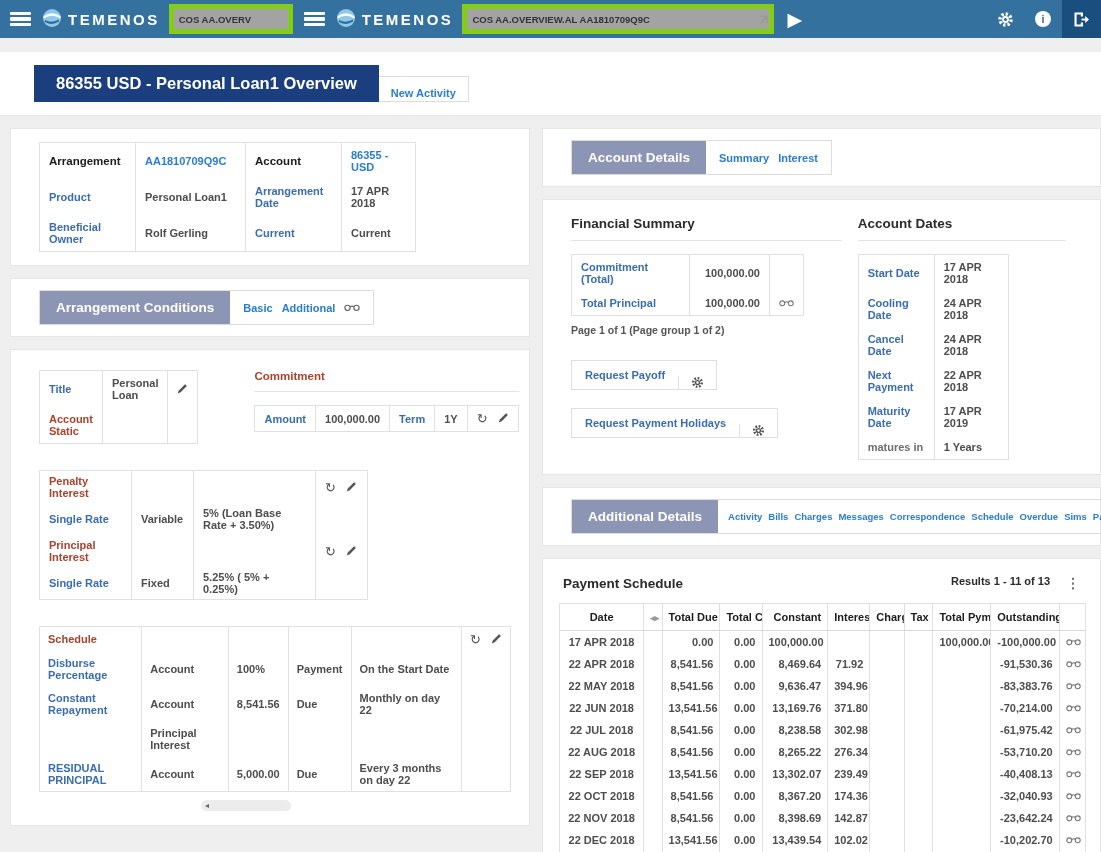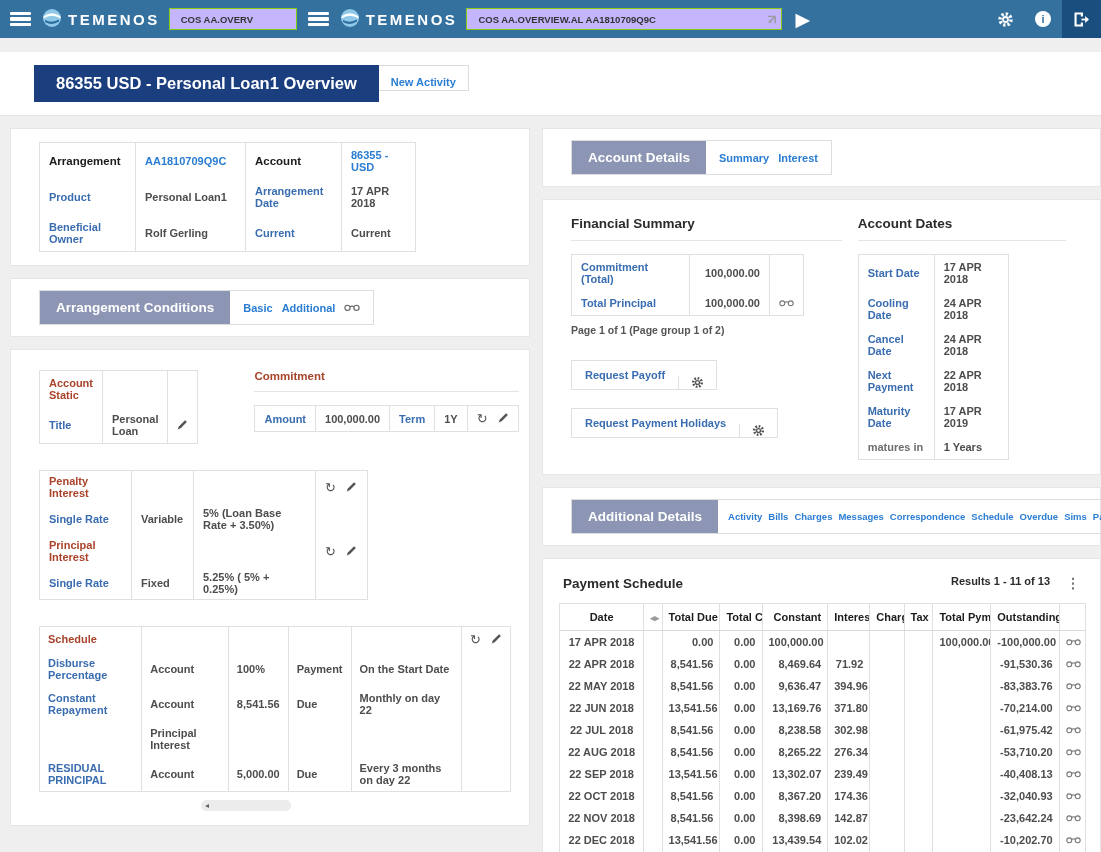--- a/index.html
+++ b/index.html
@@ -5,30 +5,30 @@
   html,body{margin:0;padding:0;}
   body{
     width:1101px;height:852px;overflow:hidden;background:#efefef;
     font-family:"Liberation Sans",sans-serif;color:#4d4d4d;
   }
   
   .navbar{height:38px;background:#34719E;display:flex;align-items:center;padding-left:8px;gap:9px;}
   .burger{width:21px;height:14px;display:flex;flex-direction:column;justify-content:space-between;cursor:pointer;margin:0 2px;}
   .burger div{height:3.2px;background:#fff;border-radius:1px;}
   .brand{display:flex;align-items:center;gap:6px;color:#fff;font-weight:700;font-size:15px;letter-spacing:2.5px;}
-  .nv-input{height:18px;border:1px solid #84cc16;background:#c4b5fd;font:700 9.5px "Liberation Sans",sans-serif;color:#333;padding:1px 11px;}
+  .nv-input{height:18px;border:5px solid #84cc16;background:#a3a3a3;font:700 9.5px "Liberation Sans",sans-serif;color:#333;padding:1px 5px;}
   .inp-wrap{position:relative;display:flex;align-items:center;}
   .inp-wrap svg{position:absolute;right:5px;}
   .play{color:#fff;font-size:19px;line-height:1;margin-left:4px;cursor:pointer;}
   .nv-right{margin-left:auto;display:flex;align-items:center;height:38px;}
   .nv-ic{width:38px;height:38px;display:flex;align-items:center;justify-content:center;cursor:pointer;}
   .info-circle{width:16px;height:16px;border-radius:50%;background:#fff;color:#34719E;font-weight:700;font-size:11px;display:flex;align-items:center;justify-content:center;}
   .logout-block{width:39px;height:38px;background:#1A4E7E;display:flex;align-items:center;justify-content:center;cursor:pointer;}
   
-  .strip{background:#fff;border-bottom:1px solid #e6e6e6;margin-top:14px;padding:13px 0 13px 34px;display:flex;align-items:flex-start;}
+  .strip{background:#fff;border-bottom:1px solid #e6e6e6;margin-top:14px;padding:13px 0 13px 34px;display:flex;align-items:flex-end;}
   .title-chip{background:#1B3E7F;color:#fff;font-size:16.5px;font-weight:700;padding:9px 22px;display:flex;align-items:center;}
   .new-activity-box{border:1px solid #dcdcdc;border-left:none;padding:6px 12px 0 12px;background:#fff;}
   .lk{color:#2A7DD2;font-weight:700;cursor:pointer;}
   .lk2{color:#2A7DD2;font-weight:700;cursor:pointer;}
   
   .columns{display:flex;align-items:flex-start;gap:12px;padding:12px 0 0 10px;}
   .col-left{width:520px;flex:0 0 auto;display:flex;flex-direction:column;gap:12px;}
   .col-right{flex:1;min-width:0;display:flex;flex-direction:column;gap:12px;}
   .card{background:#fff;border:1px solid #e6e6e6;}
   
@@ -212,32 +212,32 @@
 
       <div class="static-commit">
         <table class="box">
           <colgroup>
               <col style="width:84px">
               <col style="width:80px">
               <col style="width:34px">
             </colgroup>
           <tbody>
               <tr>
-            <td class="sc">Account Static</td>
-            <td></td>
-            <td></td>
-          </tr>
-          <tr>
             <td class="lb">Title</td>
             <td class="vl">Personal Loan</td>
             <td class="c">
               <svg width="11" height="11" viewBox="0 0 12 12">
                     <path d="M0.8 11.4 L2 8.2 L8.8 1.4 L10.8 3.4 L4 10.2 Z" fill="#555"></path>
                   </svg>
             </td>
+          </tr>
+          <tr>
+            <td class="sc">Account Static</td>
+            <td></td>
+            <td></td>
           </tr>
         </tbody>
           </table>
 
         <div class="commit-block">
           <div class="sub-title">Commitment</div>
           <div class="rule"></div>
           <table class="box">
             <colgroup>
                 <col style="width:52px">

